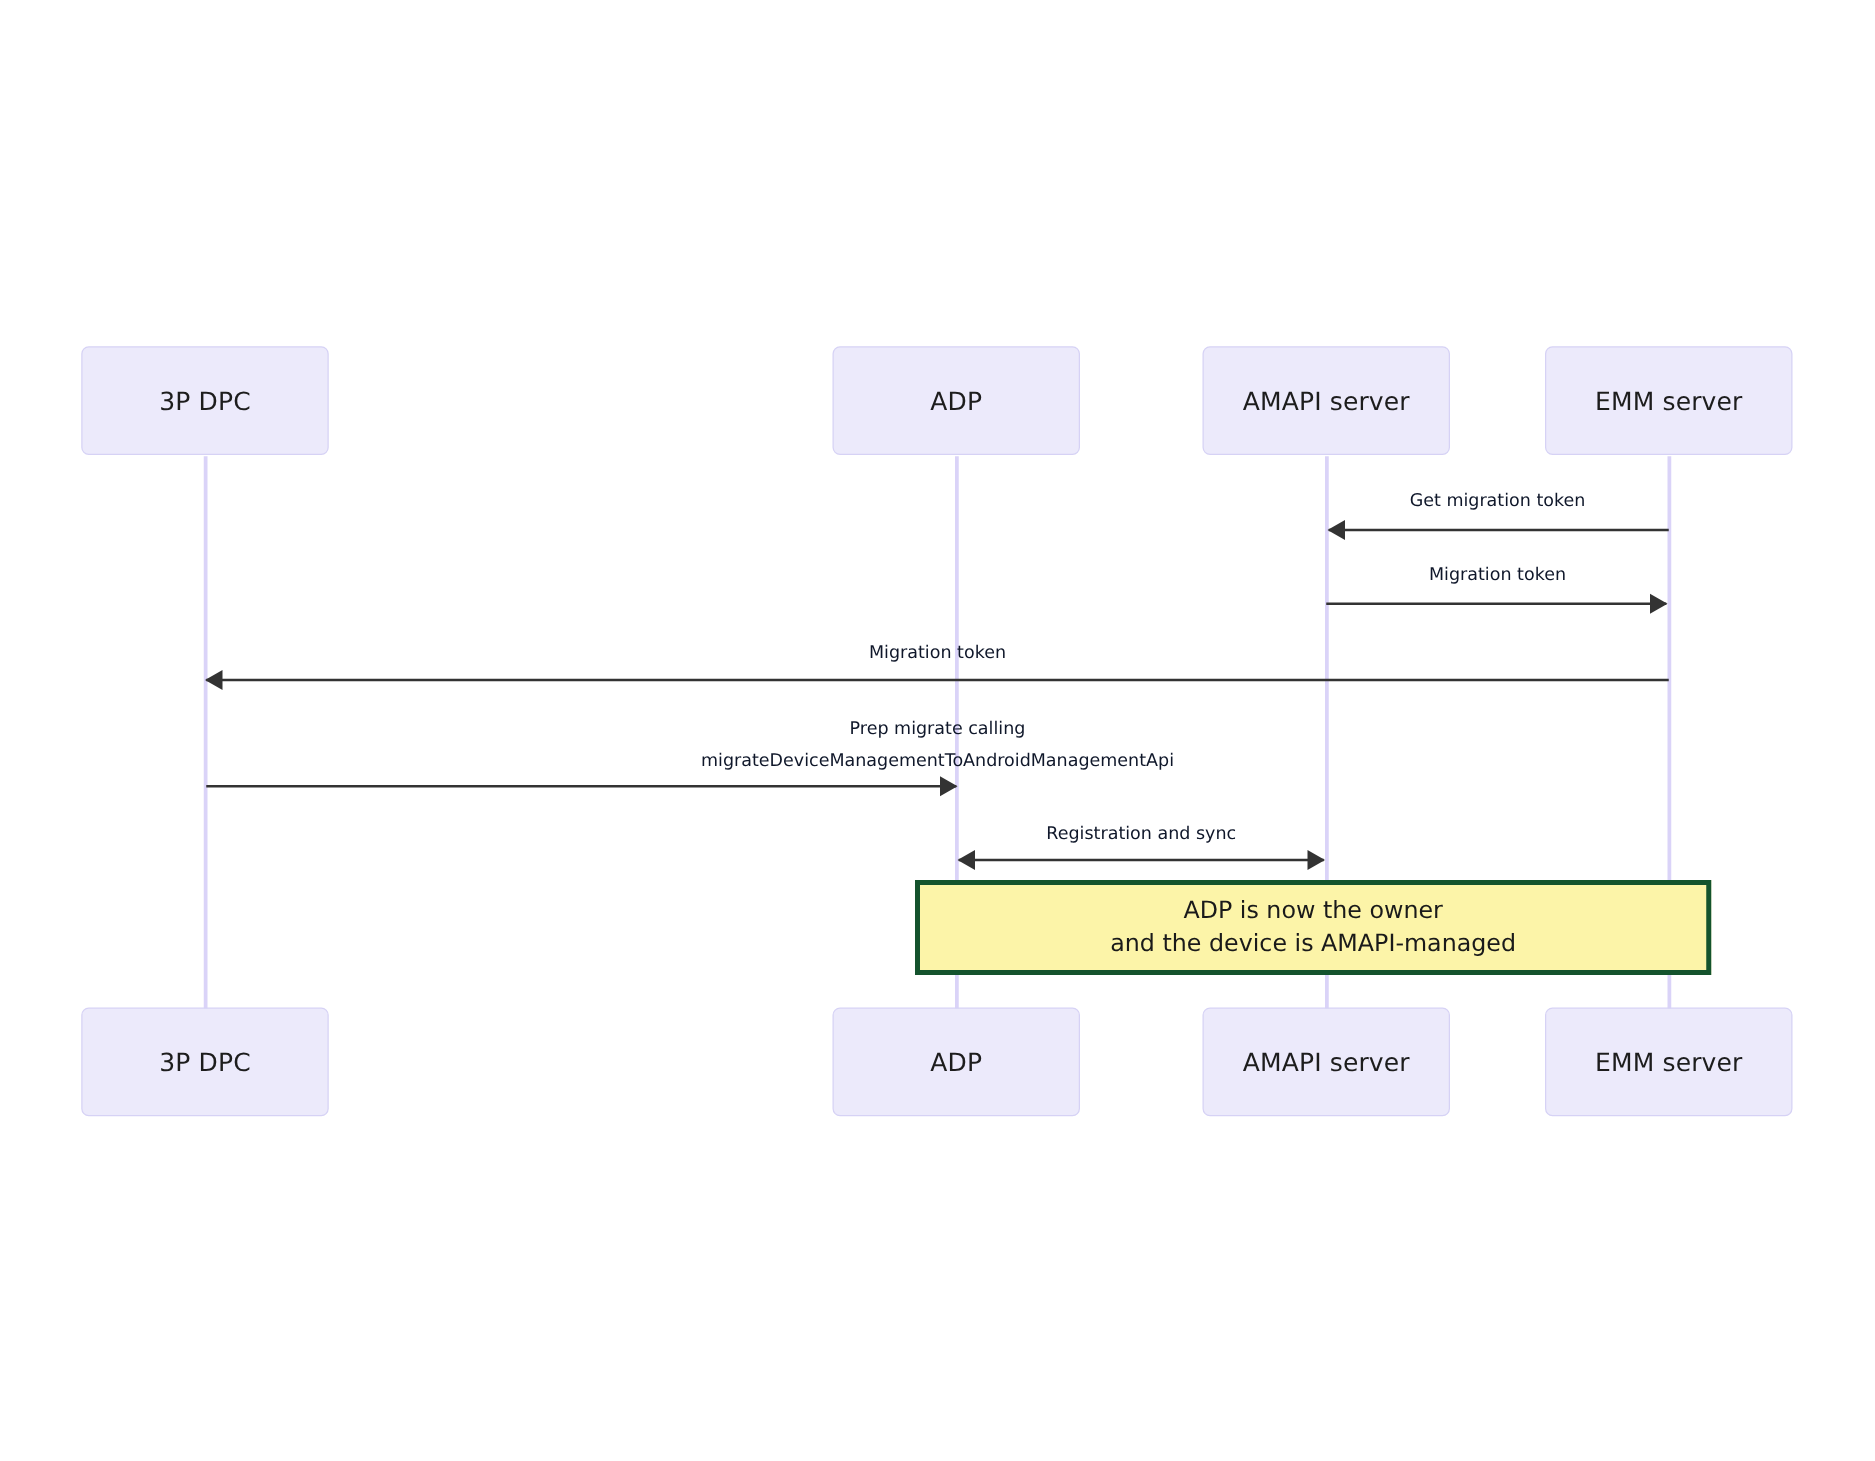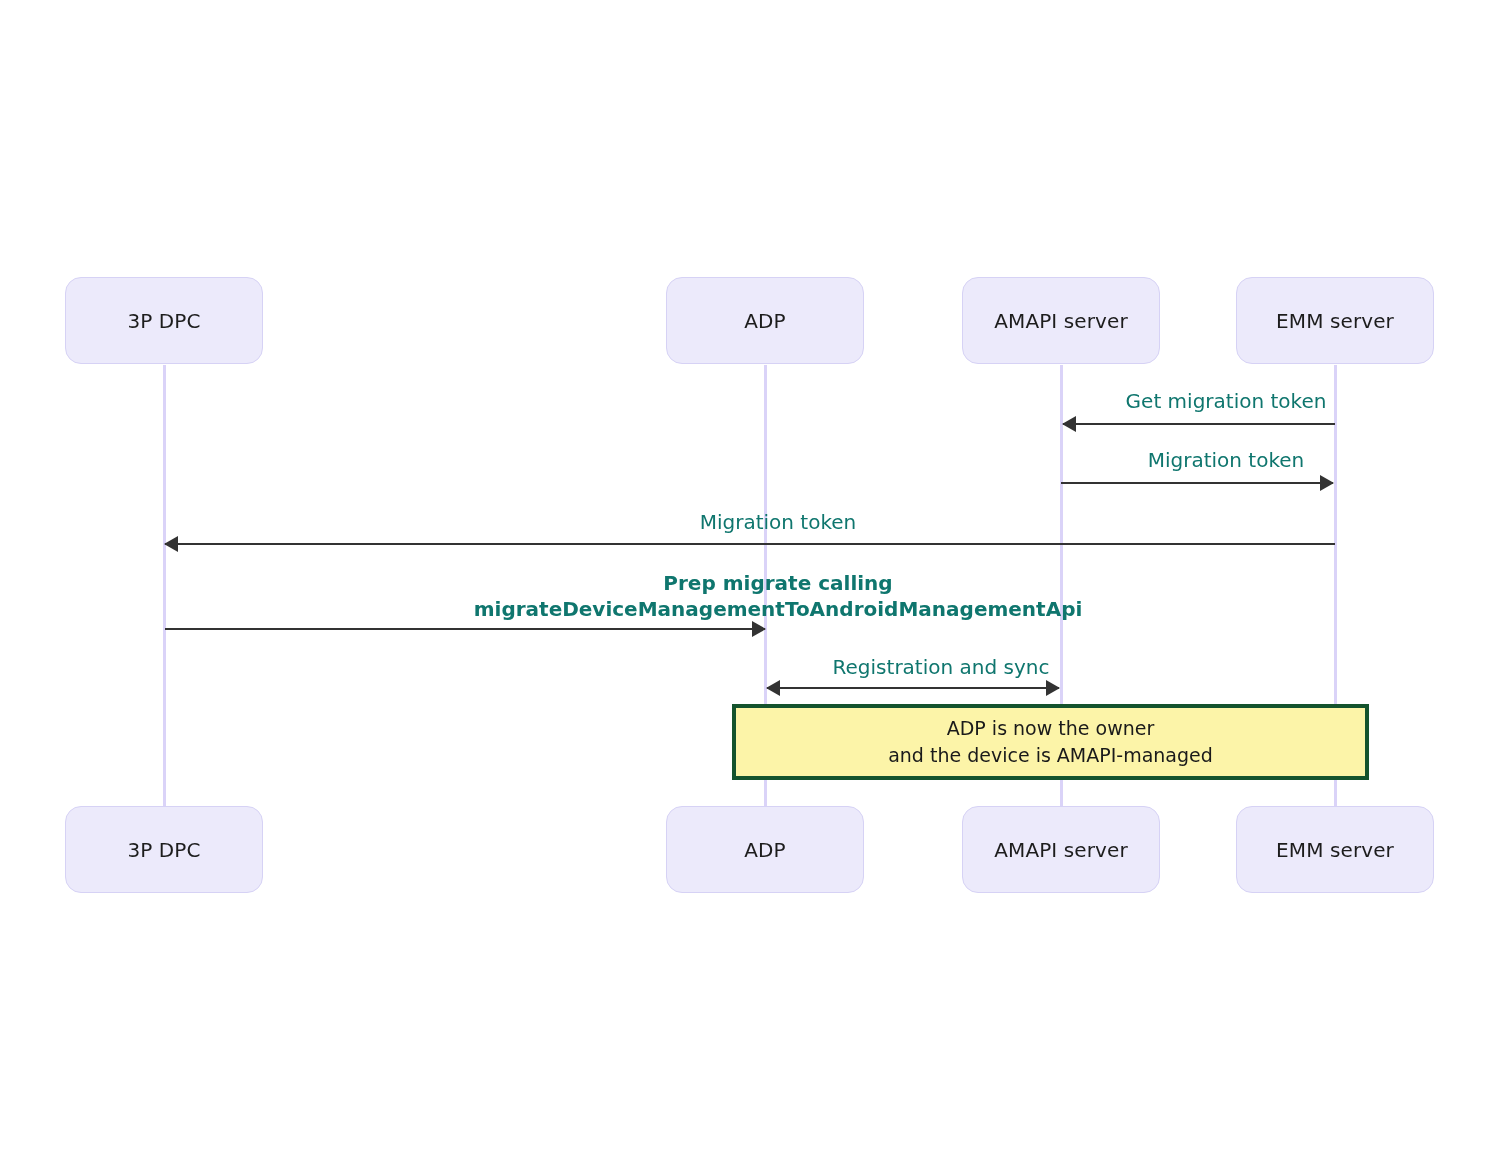--- a/index.html
+++ b/index.html
@@ -18,21 +18,21 @@
     position: relative;
     width: 1500px;
     height: 1169px;
   }
   
   .participant {
     position: absolute;
     box-sizing: border-box;
     background: #ECEAFB;
     border: 1px solid #D6D2F5;
-    border-radius: 16px;
+    border-radius: 6px;
     display: flex;
     align-items: center;
     justify-content: center;
     font-size: 20px;
     color: #1d1d1d;
     letter-spacing: .1px;
     z-index: 4;
   }
   
   .lifeline {
@@ -67,26 +67,25 @@
     right: -1px;
     border-left: 14px solid #333333;
   }
   .msg .head.left {
     left: -1px;
     border-right: 14px solid #333333;
   }
   .msg-label {
     position: absolute;
     text-align: center;
-    font-size: 20px;
+    font-size: 14px;
     line-height: 26px;
-    color: #0f766e;
+    color: #0f172a;
     white-space: pre-line;
     z-index: 3;
-    padding-left: 28px;
   }
   
   .note {
     position: absolute;
     box-sizing: border-box;
     background: #FCF4A8;
     border: 4px solid #14532d;
     display: flex;
     align-items: center;
     justify-content: center;
@@ -132,21 +131,21 @@
     <div class="line"></div>
     <div class="head right"></div>
   </div>
 
   <div class="msg-label" style="left:165px; top:509px; width:1170px;">Migration token</div>
   <div class="msg" style="left:165px; top:543px; width:1170px;">
     <div class="line"></div>
     <div class="head left"></div>
   </div>
 
-  <div class="msg-label" style="left:165px; top:570px; width:1170px; text-align:center;font-weight:bold;">Prep migrate calling
+  <div class="msg-label" style="left:165px; top:570px; width:1170px; text-align:center;">Prep migrate calling
 migrateDeviceManagementToAndroidManagementApi</div>
   <div class="msg" style="left:165px; top:628px; width:600px;">
     <div class="line"></div>
     <div class="head right"></div>
   </div>
 
   <div class="msg-label" style="left:765px; top:654px; width:296px;">Registration and sync</div>
   <div class="msg" style="left:767px; top:687px; width:292px;">
     <div class="line"></div>
     <div class="head left"></div>

